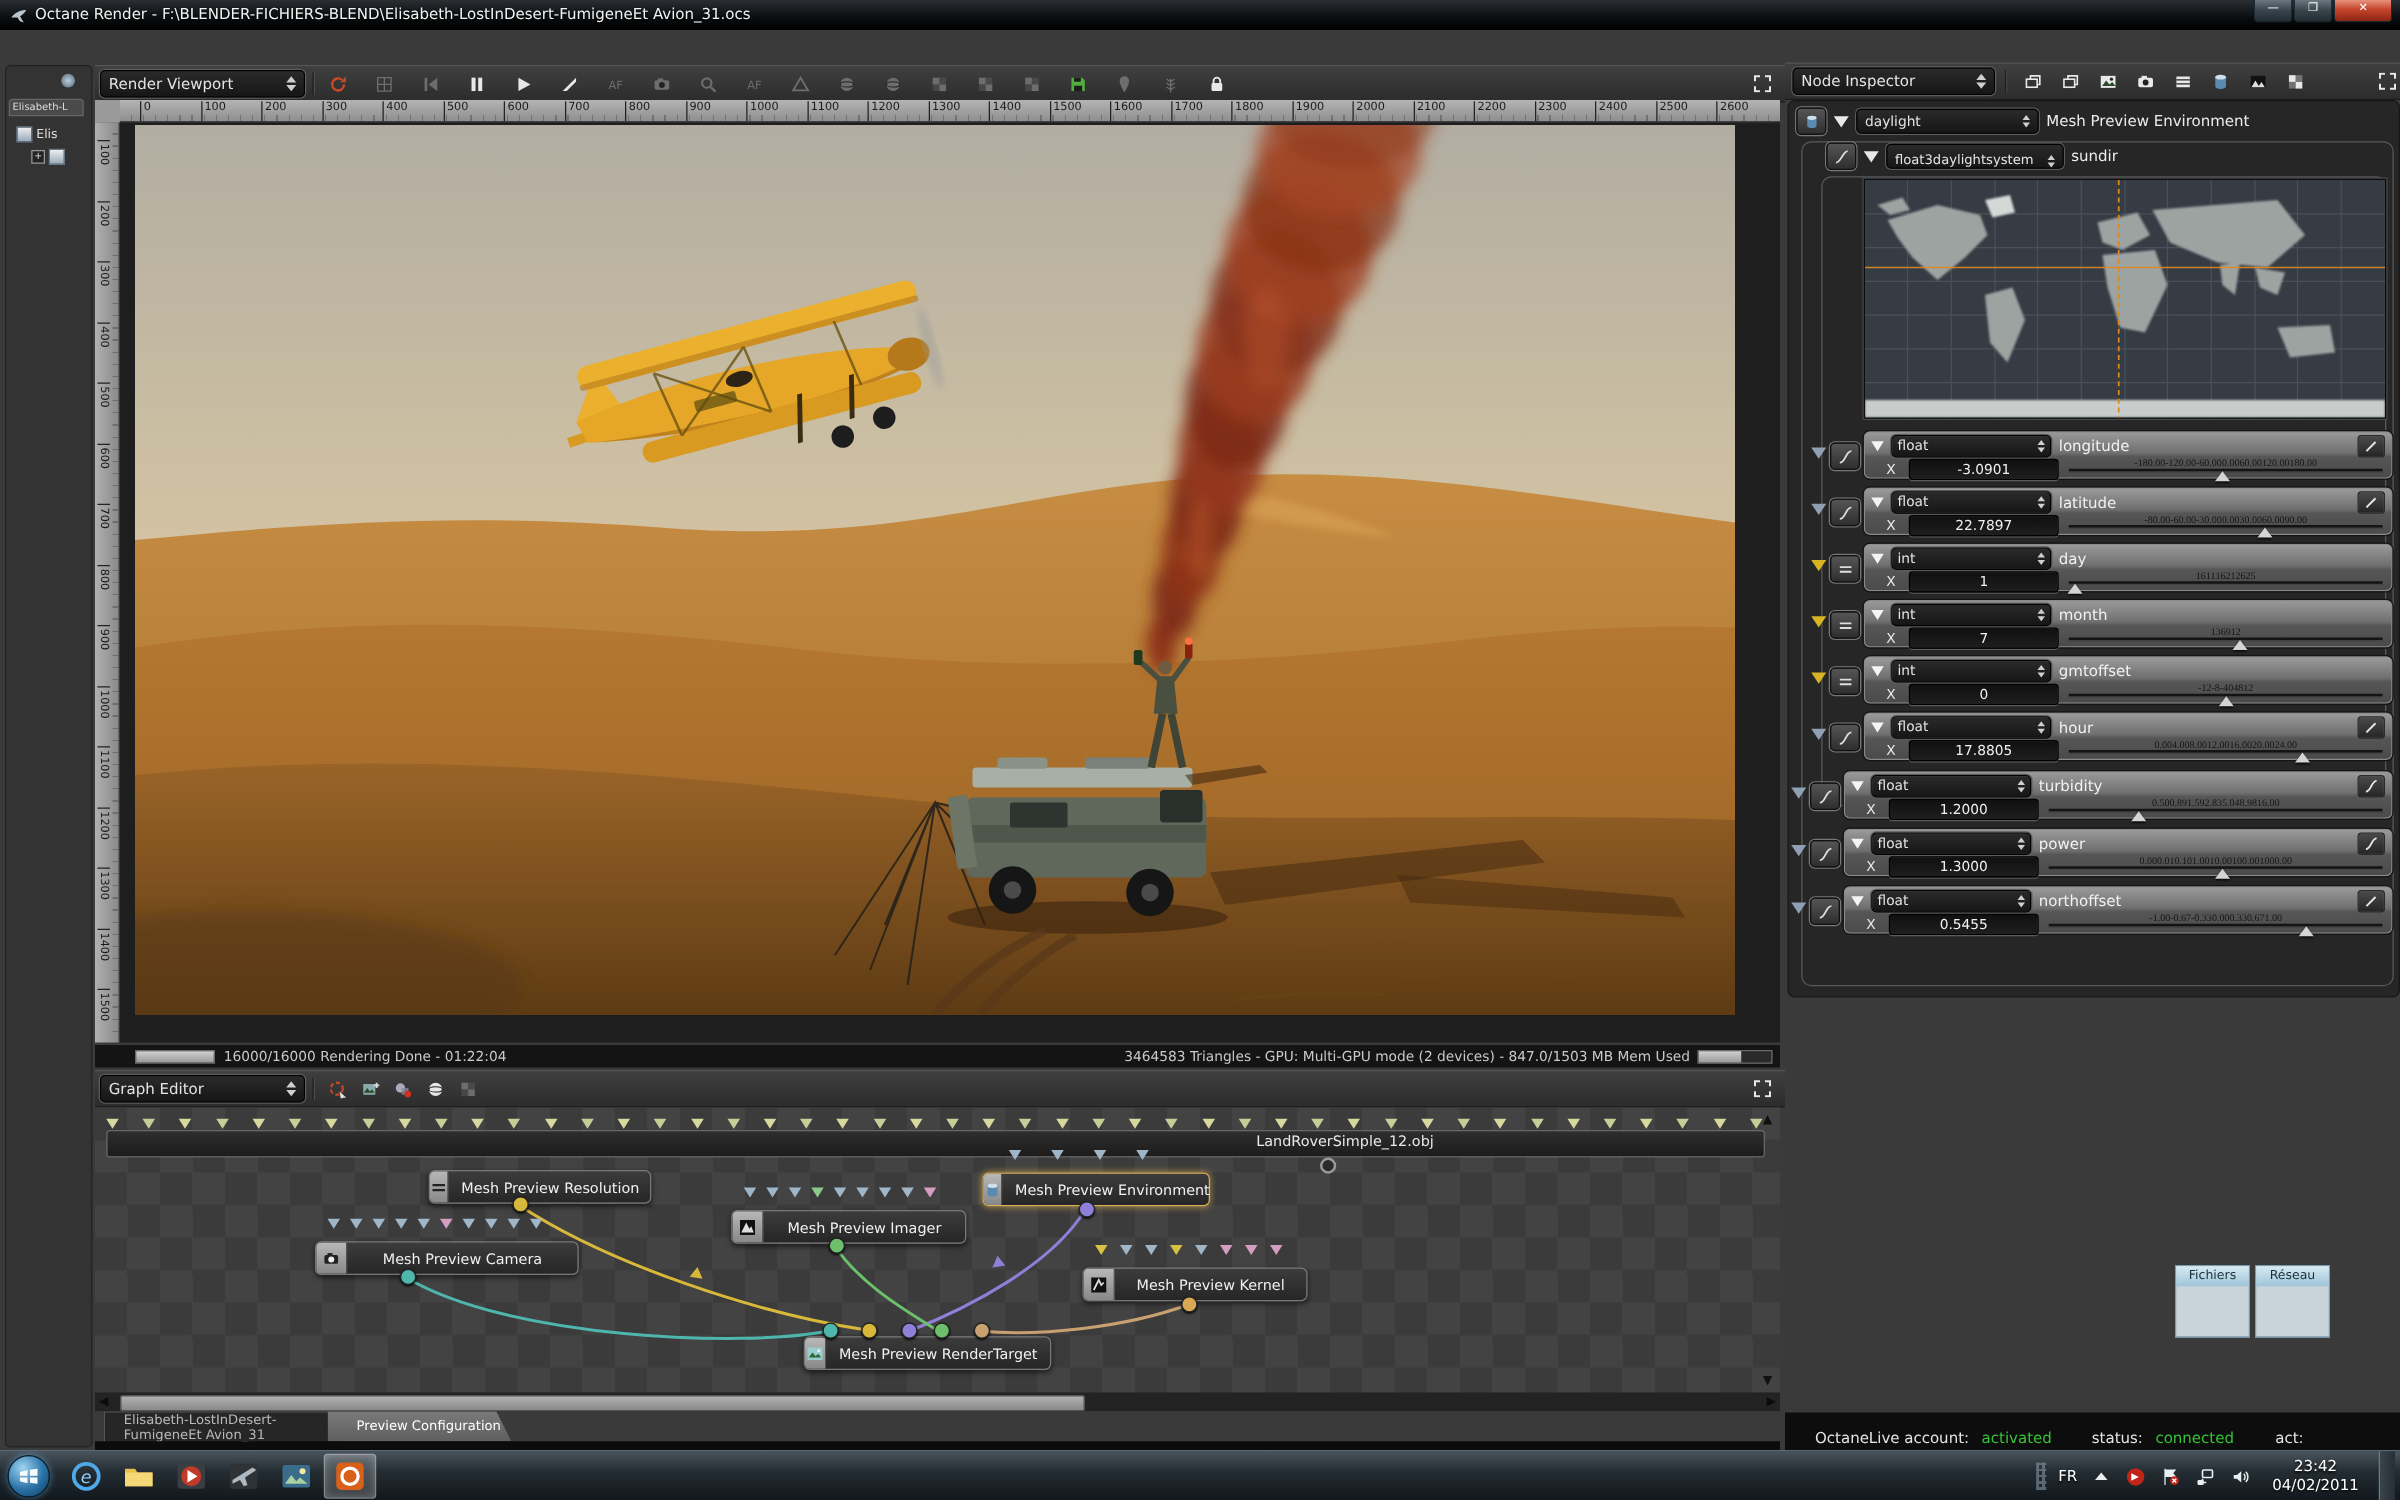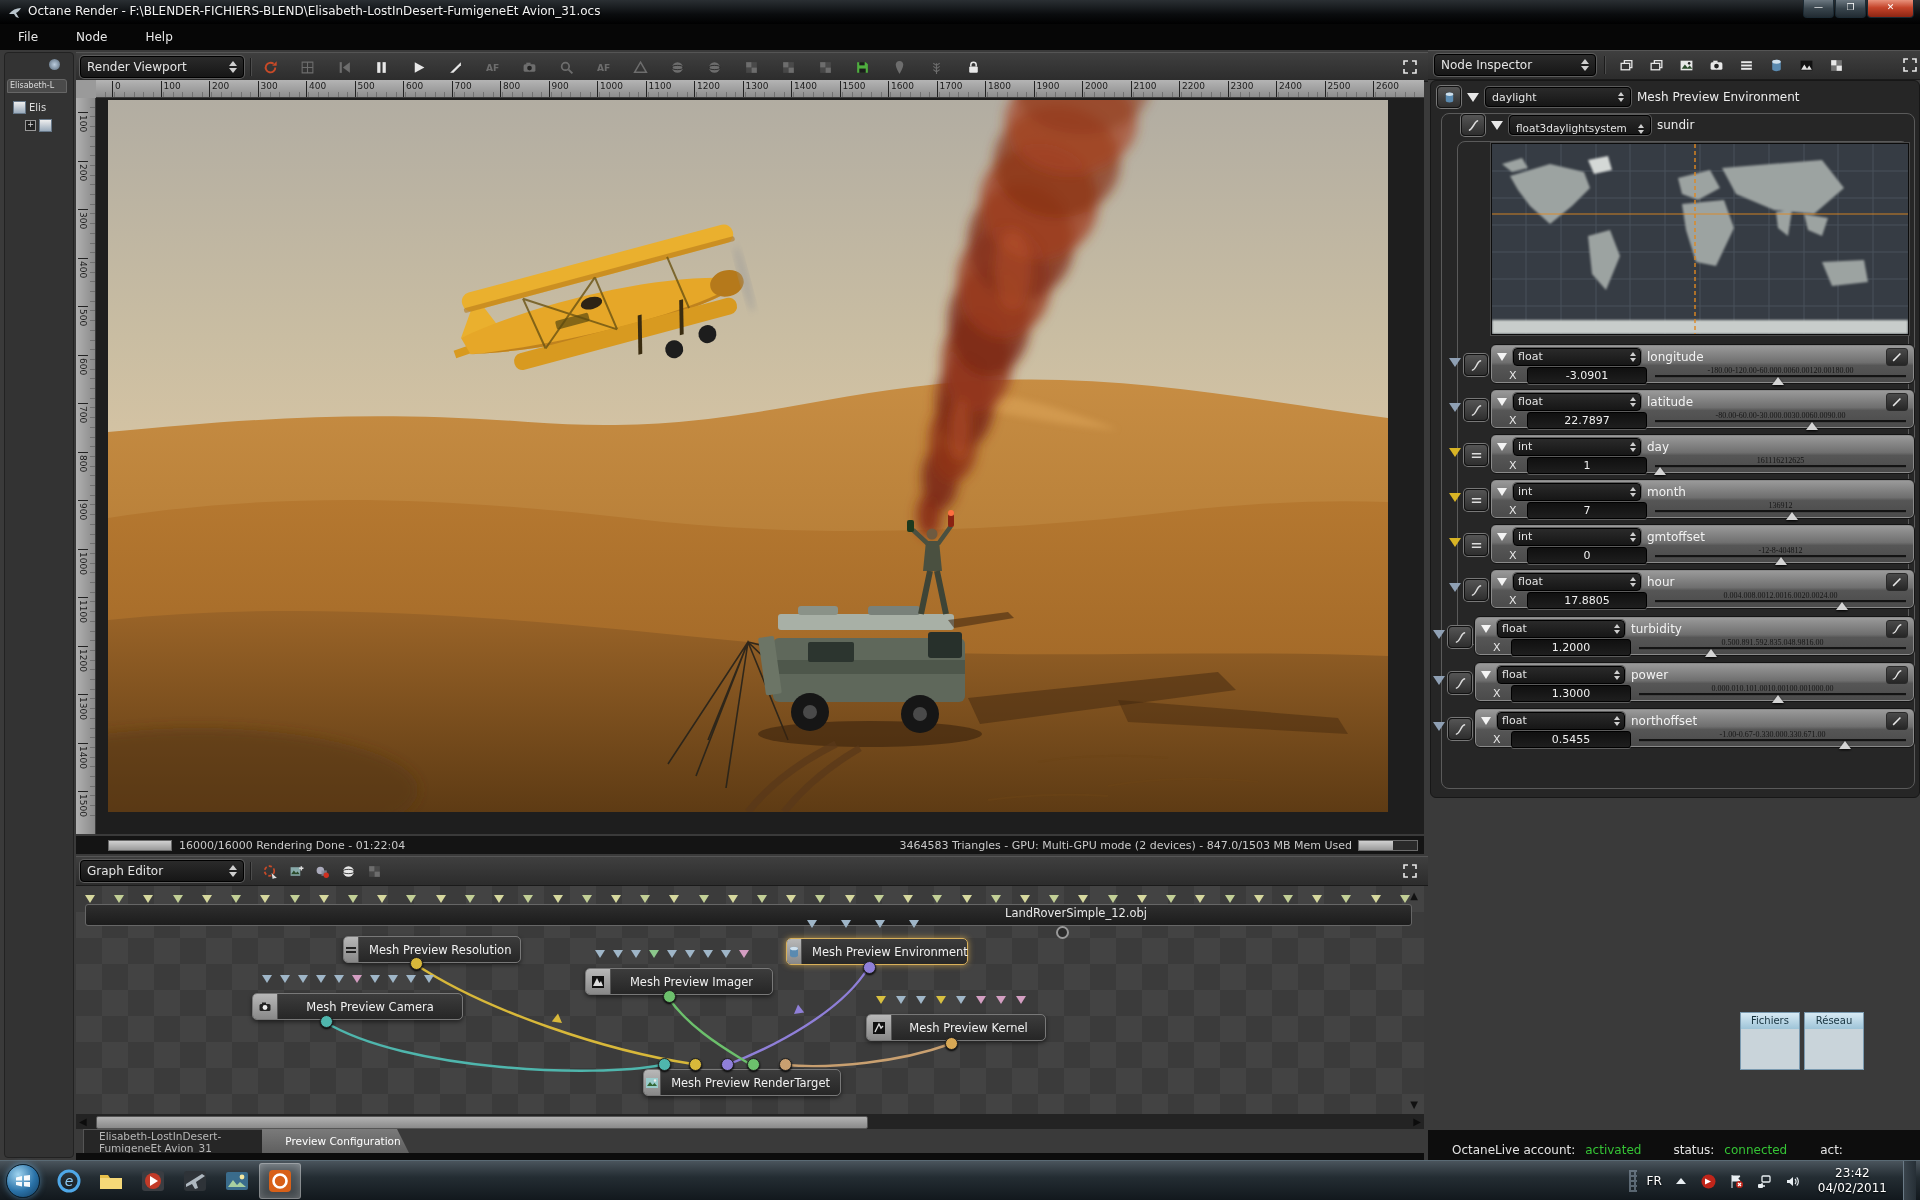--- a/index.html
+++ b/index.html
@@ -151,25 +151,20 @@
         </svg>
     </span>
     <span class="ttl">Octane Render - F:\BLENDER-FICHIERS-BLEND\Elisabeth-LostInDesert-FumigeneEt Avion_31.ocs</span>
     <span id="winbtns">
       <span class="wbtn">—</span>
       <span class="wbtn">❐</span>
       <span class="wbtn close">✕</span>
     </span>
   </div>
 
-  <div class="abs" id="menubar">
-    <span class="menu-item">File</span>
-    <span class="menu-item">Node</span>
-    <span class="menu-item">Help</span>
-  </div>
 
   <div class="abs" id="sidebar">
     <span id="sb-dot"></span>
     <span id="sb-tab">Elisabeth-L</span>
     <span class="sb-item" style="left:8px;top:48px;">
       <span class="sb-ic"></span>
       <span>Elis</span>
     </span>
     <span class="sb-item" style="left:20px;top:66px;">
       <span class="sb-plus">+</span>
@@ -179,21 +174,21 @@
 
   <div class="abs panelbar" id="vp-toolbar">
     <span class="dd" style="width:150px;">
       <span>Render Viewport</span>
       <span class="spin">
           <i class="up"></i>
           <i class="dn"></i>
         </span>
     </span>
     <span class="tbsep"></span>
-    <span id="vp-tools" style="display:flex;align-items:flex-end;gap:13px;font-weight:bold;">
+    <span id="vp-tools" style="display:flex;align-items:flex-end;gap:13px;">
         <span class="tbic red">
           <svg viewBox="0 0 14 14">
             <path d="M11.5 7a4.5 4.5 0 1 1-1.6-3.4" fill="none" stroke="currentColor" stroke-width="1.8"></path>
             <path d="M12.8 1.2v4.2h-4.2z" fill="currentColor"></path>
           </svg>
         </span>
         <span class="tbic dim">
           <svg viewBox="0 0 14 14">
             <path d="M2 2h10v10H2zM2 7h10M7 2v10" fill="none" stroke="currentColor"></path>
           </svg>

